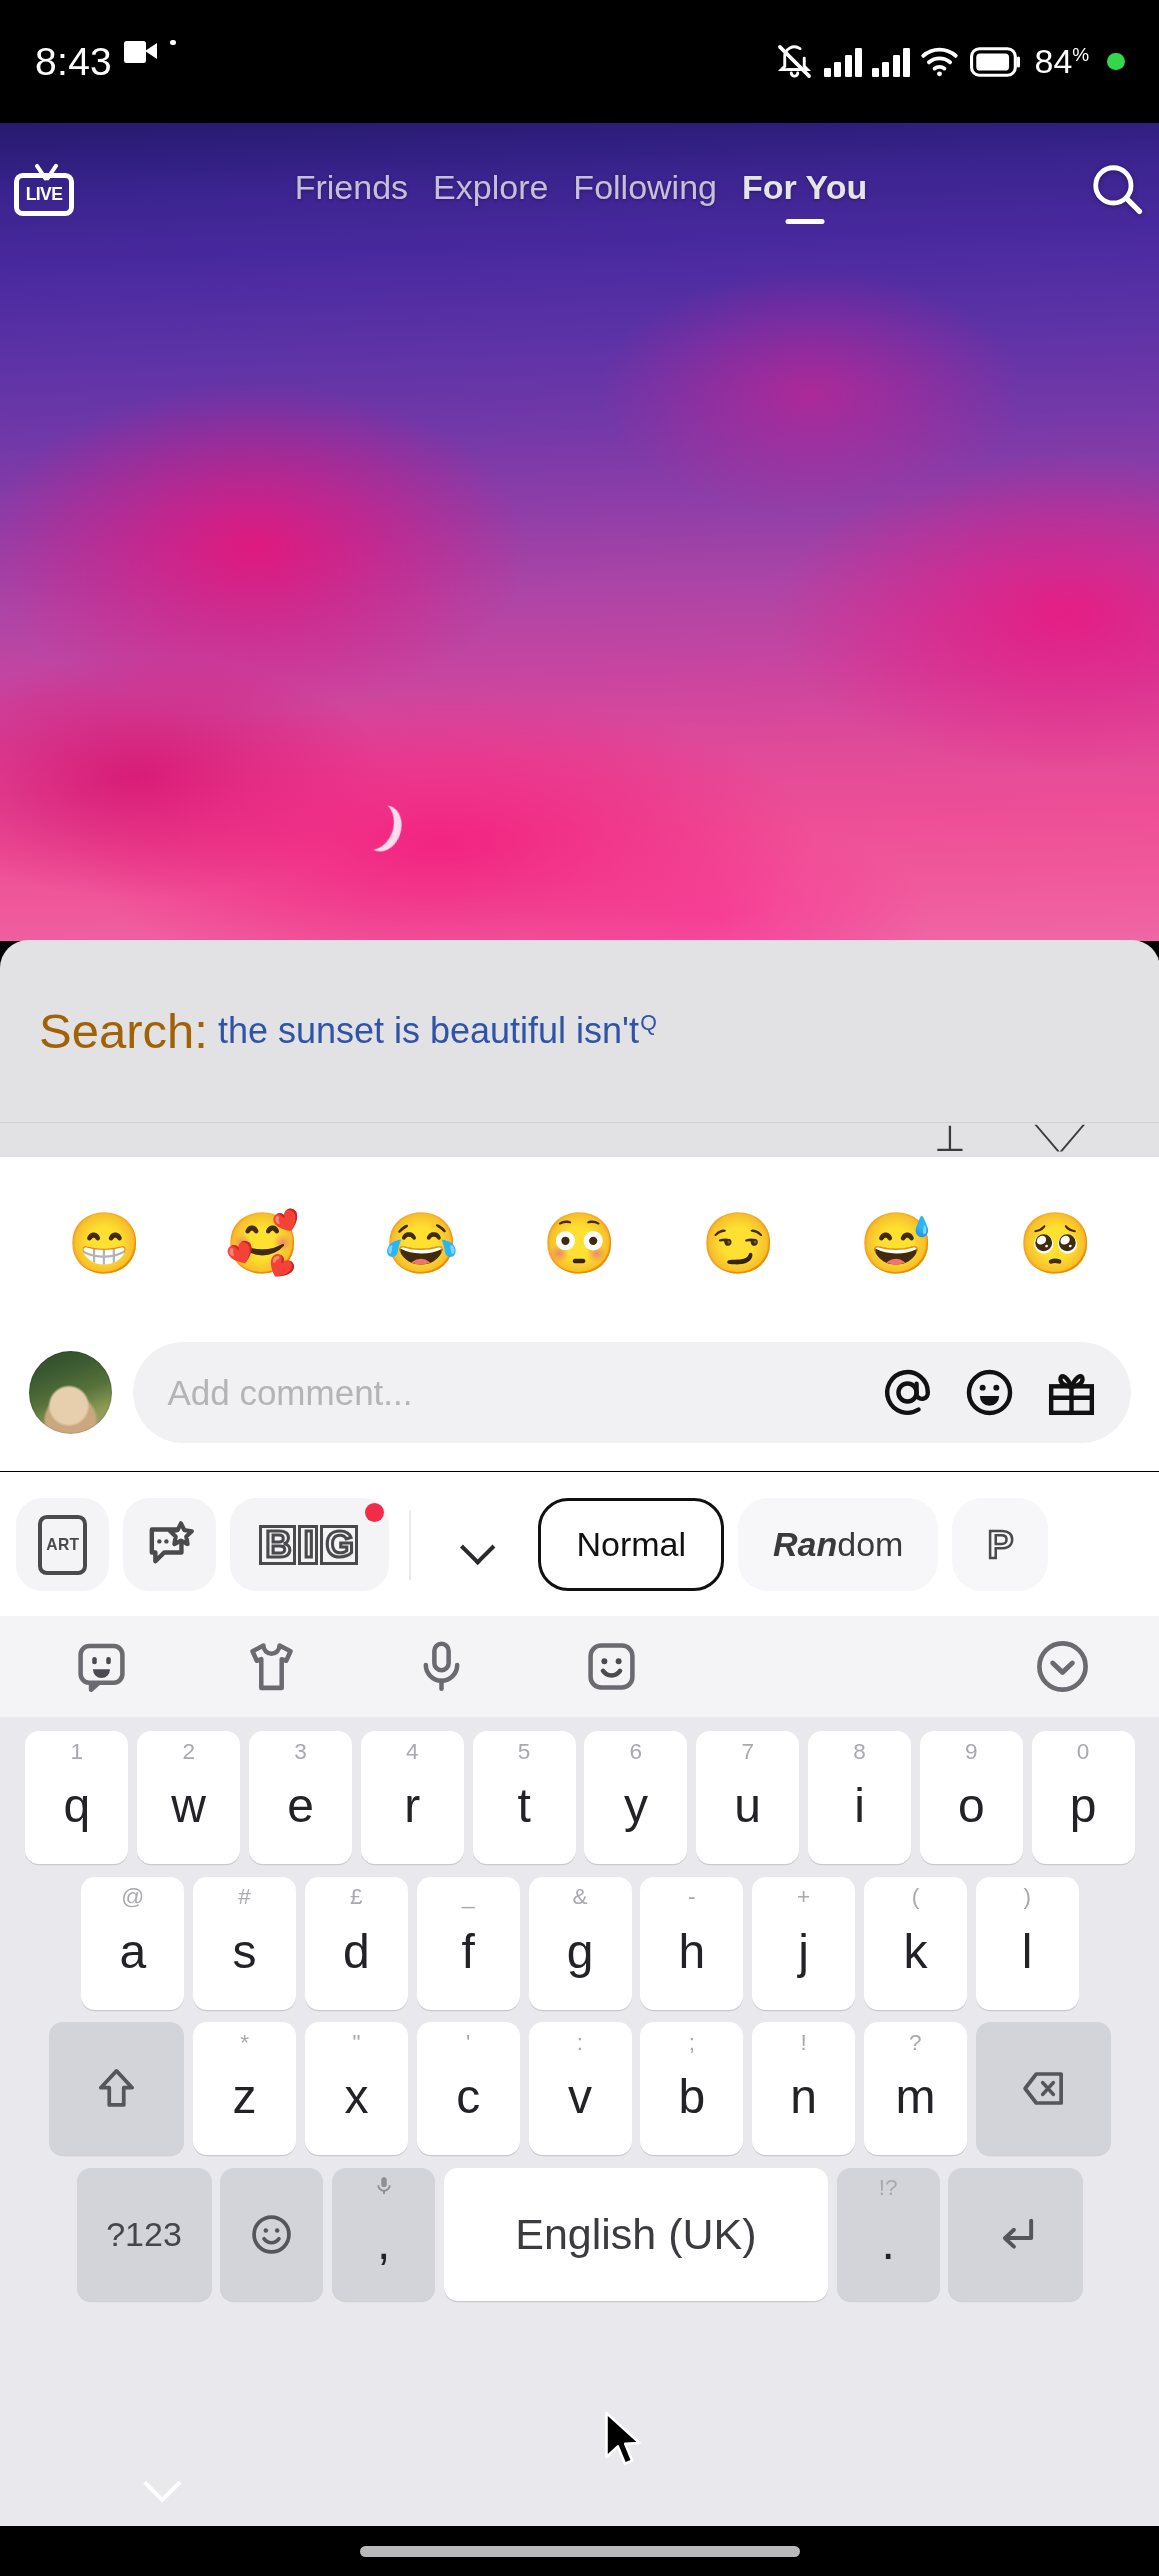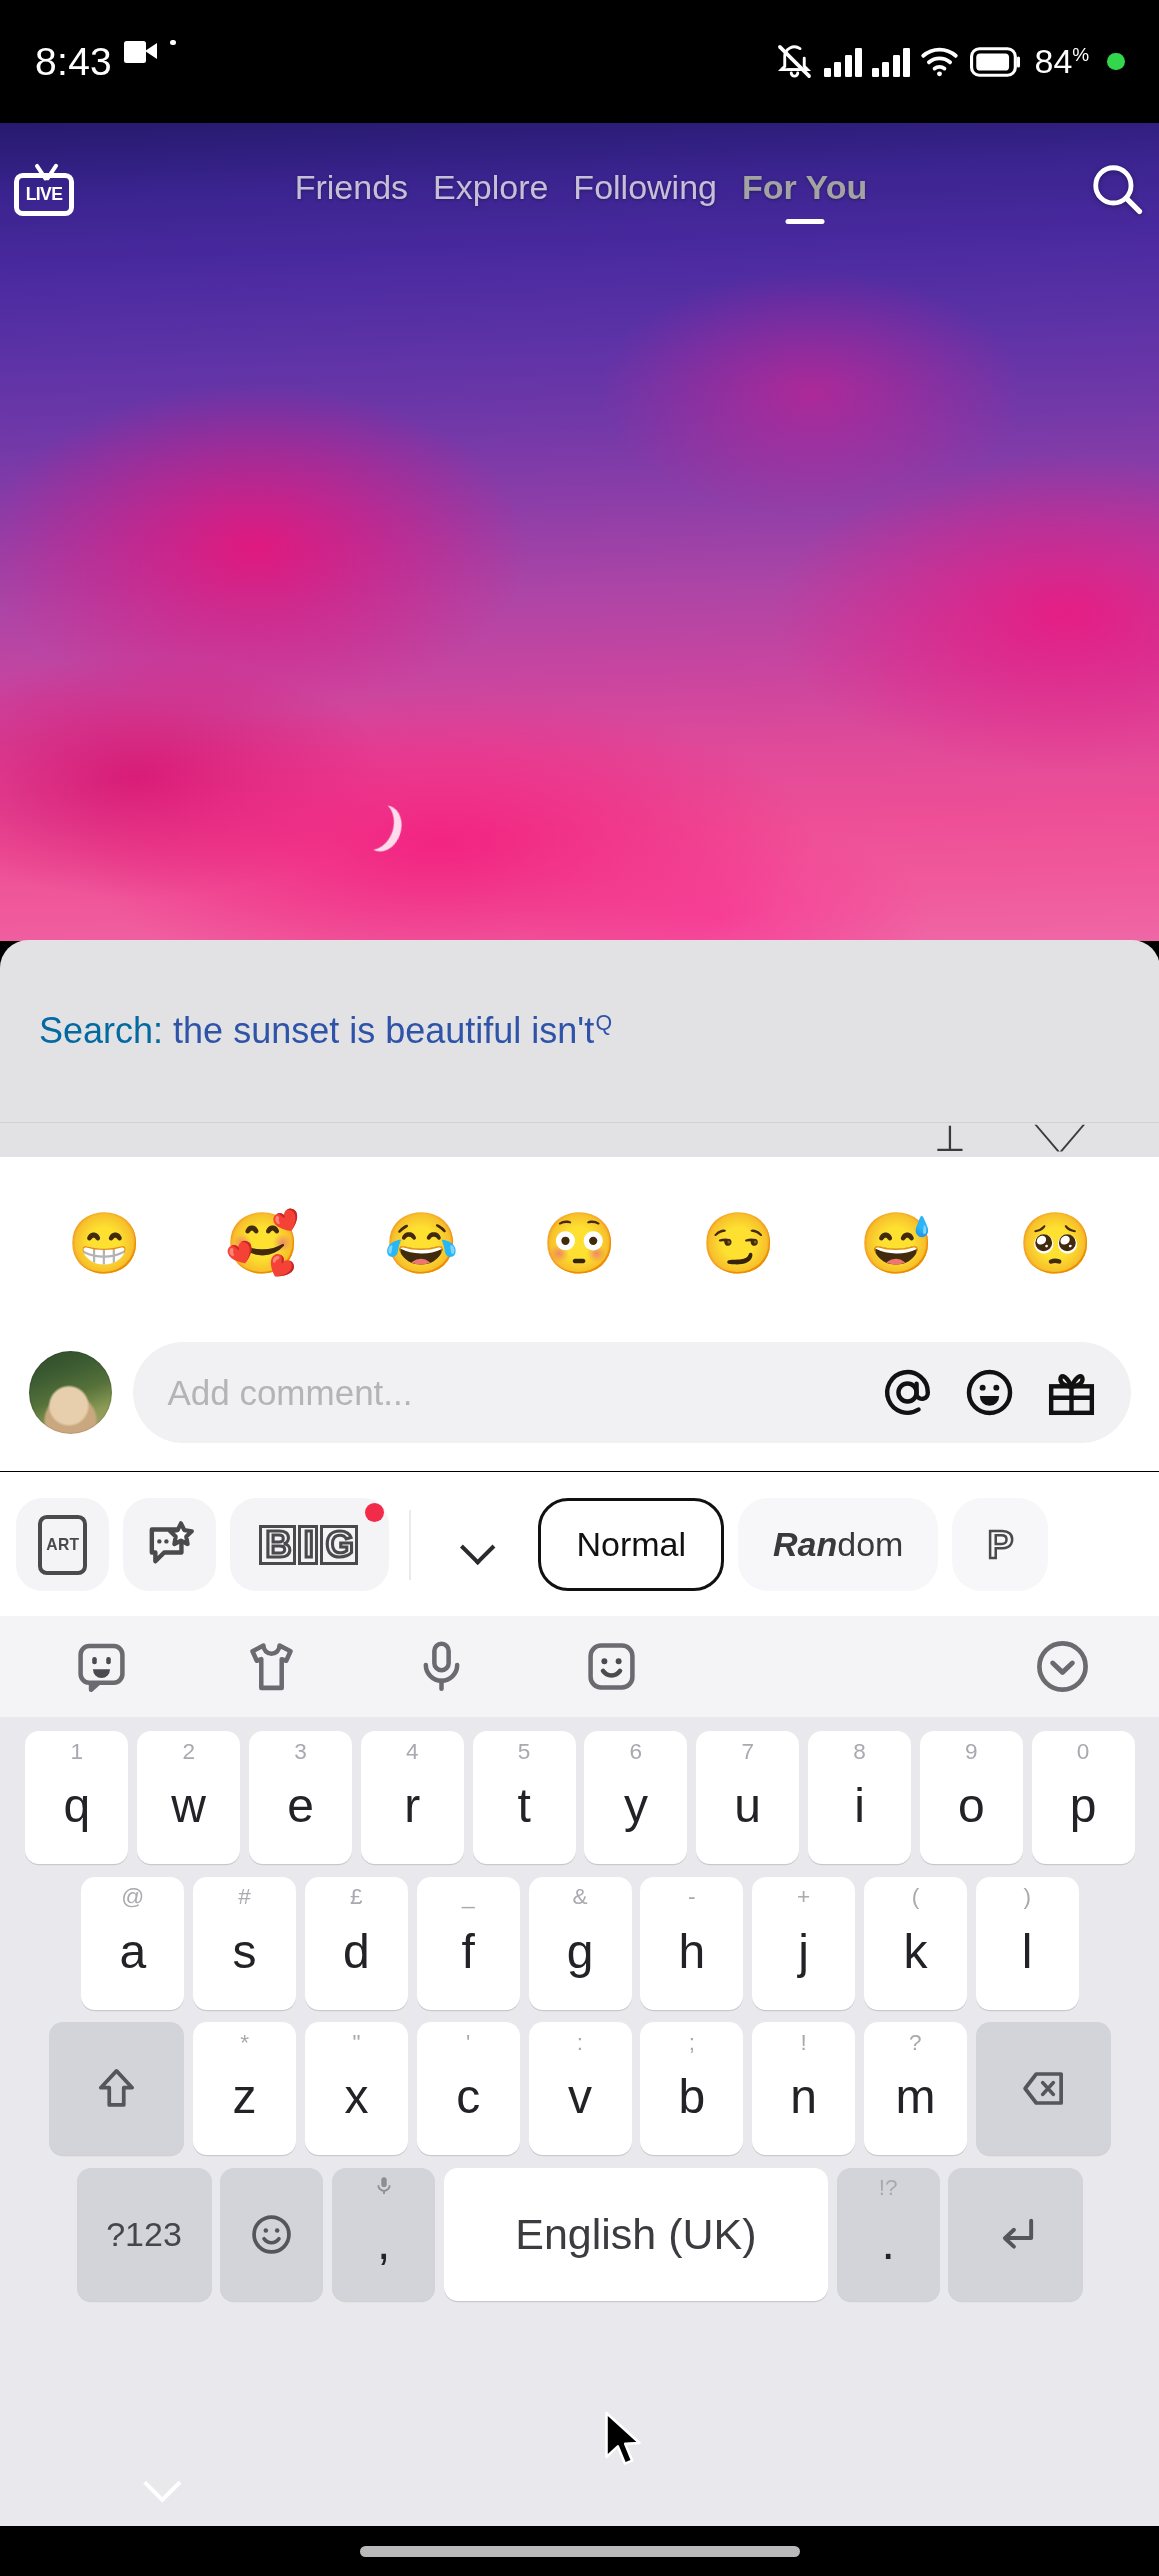--- a/index.html
+++ b/index.html
@@ -95,41 +95,41 @@
   .live-ant::before { transform: rotate(34deg); transform-origin: bottom center; }
   .live-ant::after  { transform: rotate(-34deg); transform-origin: bottom center; }
 
   .tabs { flex: 1; display: flex; align-items: center; justify-content: center; gap: 25px; }
   .tab {
     font-size: 34px; color: rgba(255,255,255,.72); font-weight: 400;
     position: relative; padding-bottom: 3.8px;
     text-shadow: 0 1.3px 3.1px rgba(0,0,0,.35);
     white-space: nowrap;
   }
-  .tab.active { color: #a3a3a3; font-weight: 700; }
+  .tab.active { color: #e5e5e5; font-weight: 700; }
   .tab.active::after {
     content: ""; position: absolute; bottom: -14px; left: 50%;
     transform: translateX(-50%);
     width: 39px; height: 5.7px; background: #fff; border-radius: 3.1px;
   }
   .search-btn { width: 58px; height: 58px; flex: 0 0 auto; position: relative; }
   .search-btn svg { width: 58px; height: 58px; display: block; filter: drop-shadow(0 1.3px 2.5px rgba(0,0,0,.35)); }
 
   
   .suggest-sheet {
     position: absolute; top: 940px; left: 0; width: 1160px; height: 217px;
     background: #e2e2e4;
     border-top-left-radius: 28px; border-top-right-radius: 28px;
     overflow: hidden;
   }
   .suggest-row {
     position: absolute; top: 0; left: 0; width: 1160px; height: 182px;
     display: flex; align-items: center; padding: 0 39px;
   }
-  .suggest-label { font-size: 36px; color: #0369a1; }
+  .suggest-label { font-size: 49px; color: #a16207; }
   .suggest-query {
     font-size: 36px; color: #2f53a8; margin-left: 10px; position: relative; white-space: nowrap;
   }
   .suggest-query .qmark {
     font-size: 21.4px; vertical-align: super; color: #2f53a8; margin-left: 1.3px;
   }
   .suggest-divider {
     position: absolute; top: 182px; left: 0; width: 1160px; height: 1.3px; background: #d2d2d6;
   }
   .suggest-row2 {

